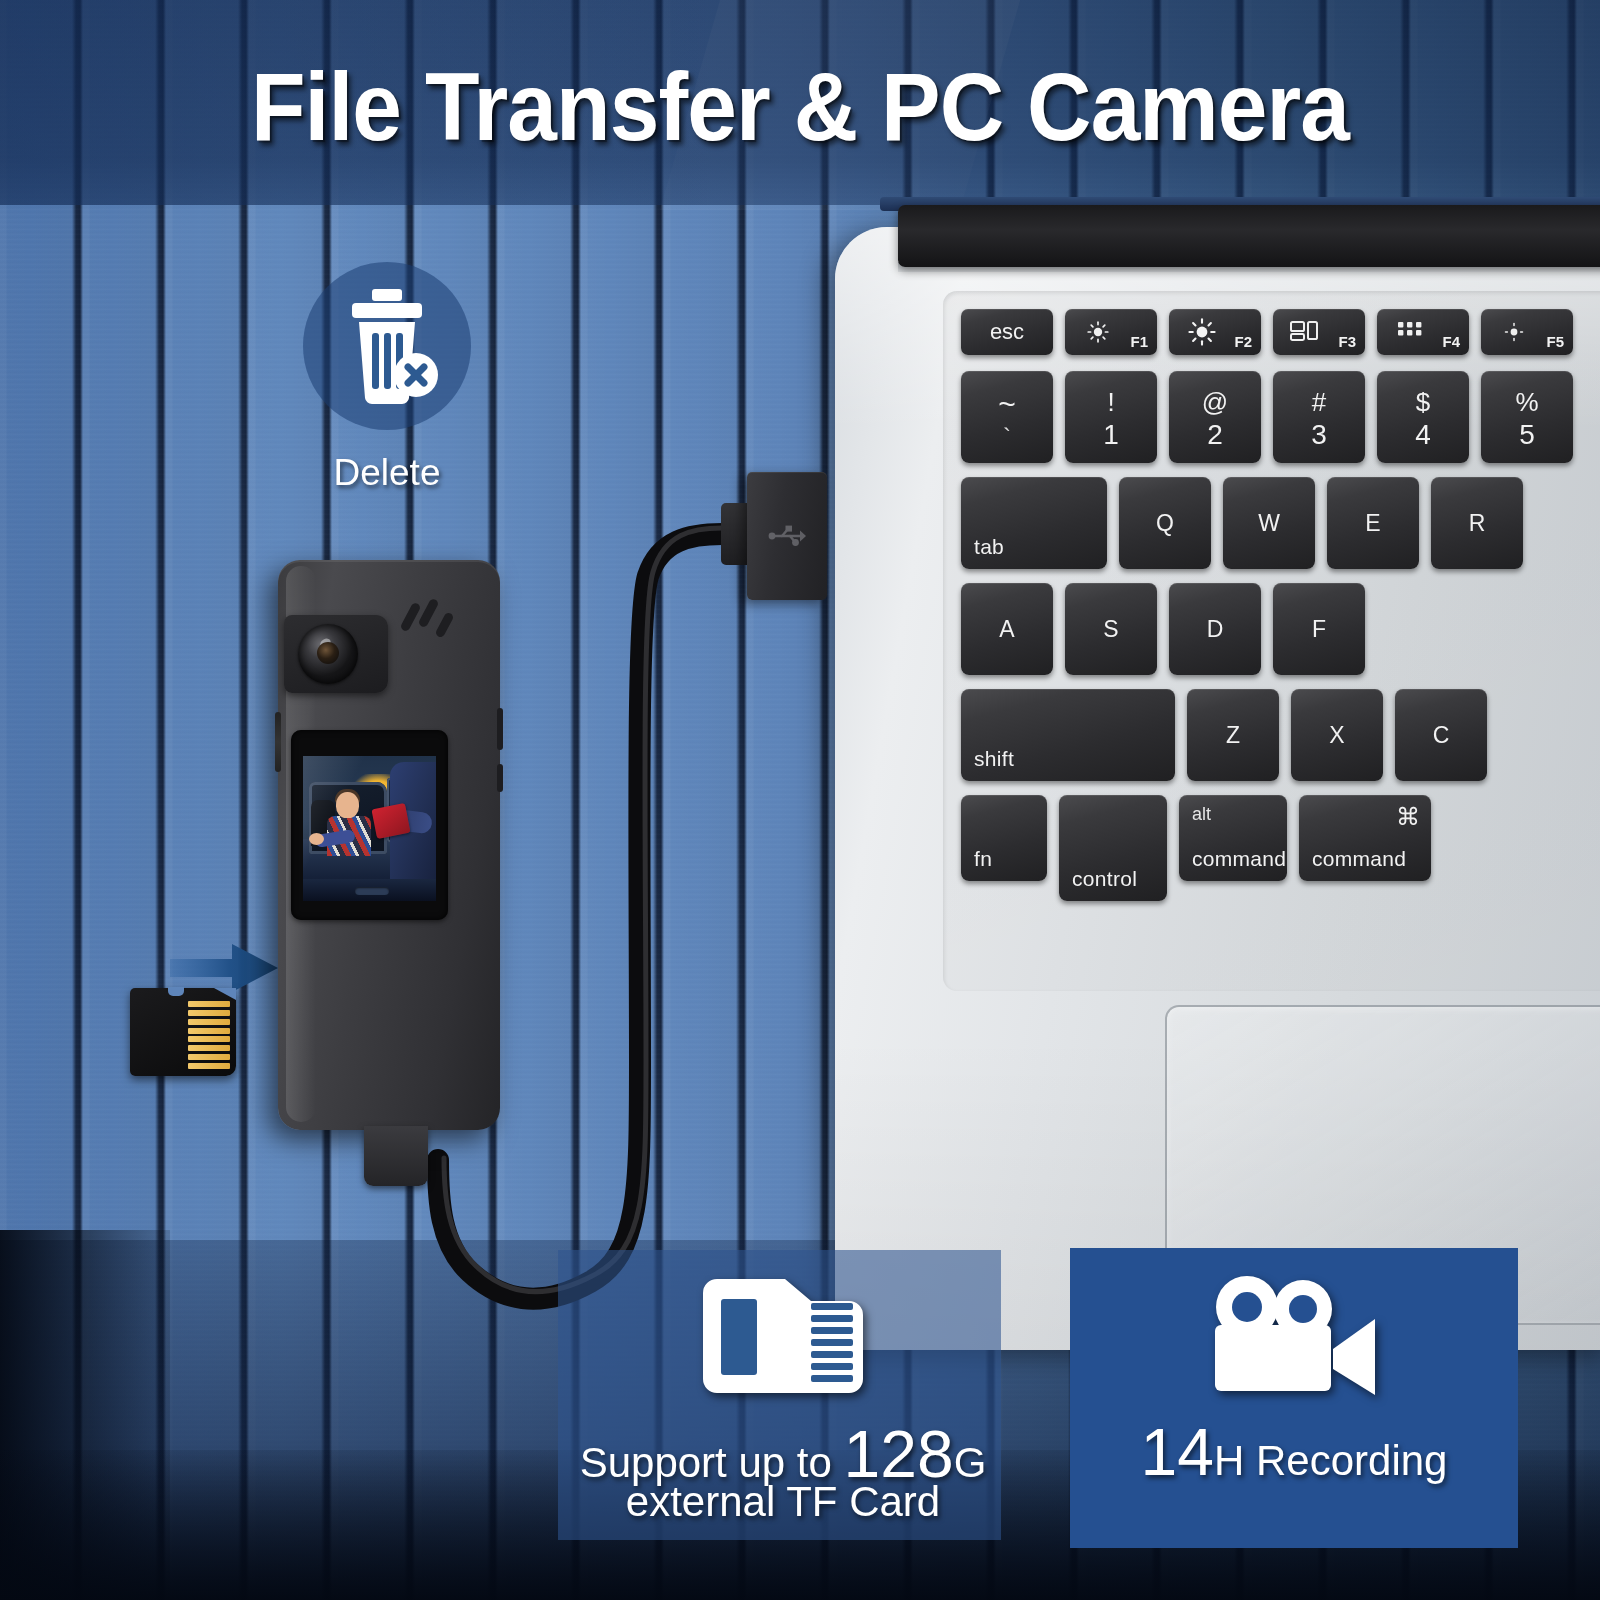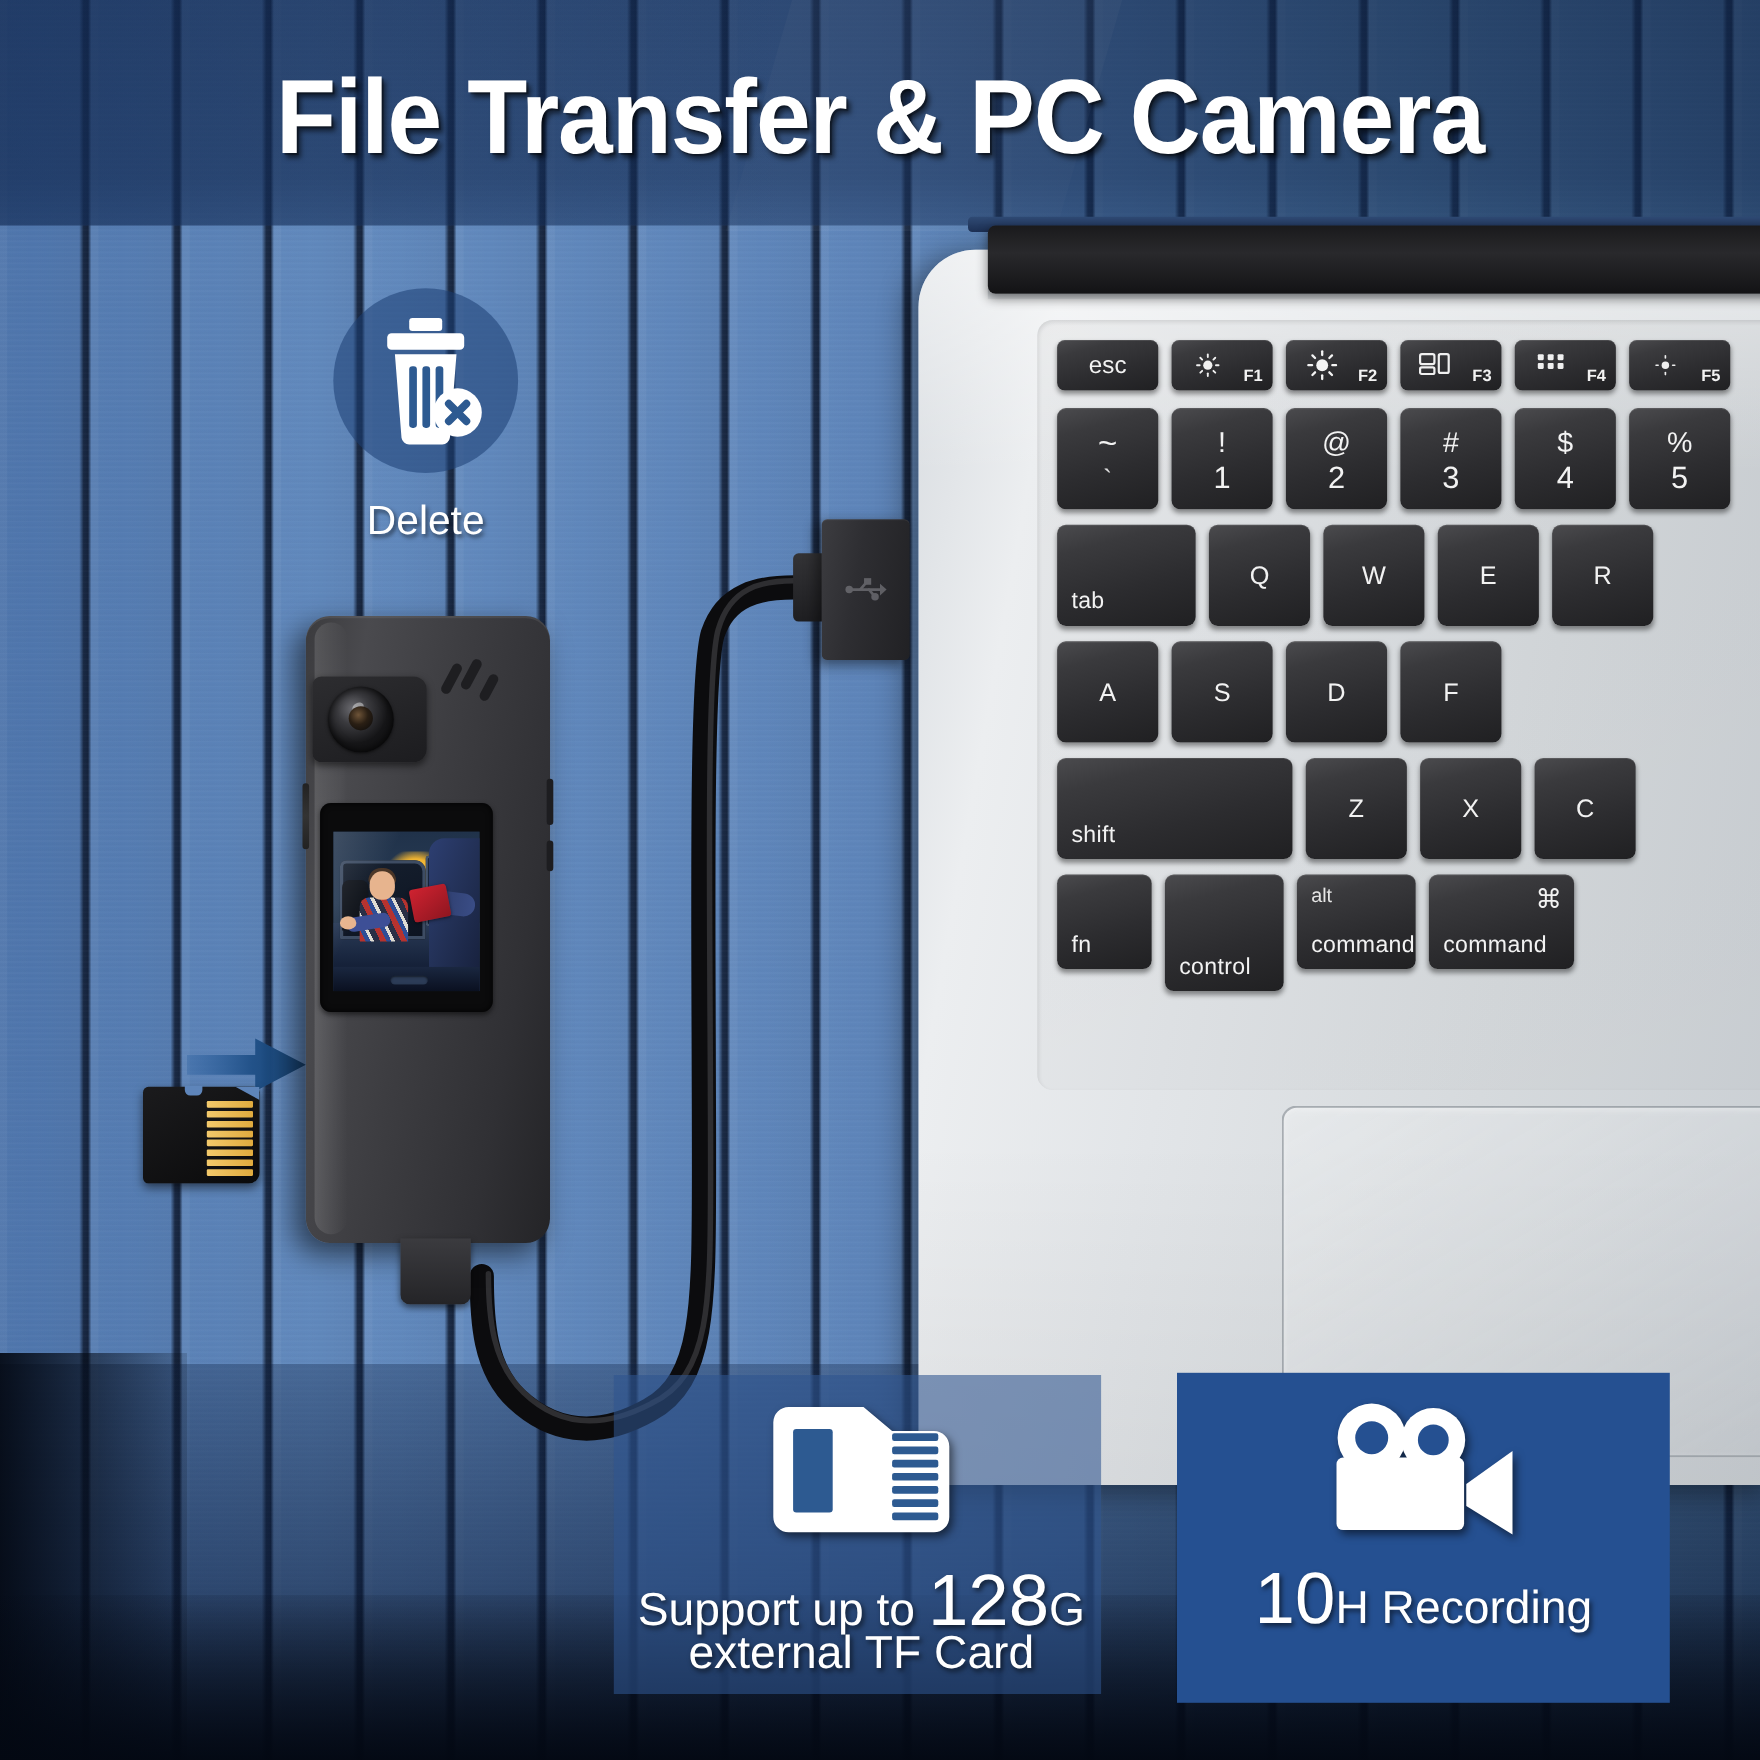--- a/index.html
+++ b/index.html
@@ -393,21 +393,21 @@
           <span class="up">$</span>
           <span class="dn">4</span>
         </div>
         <div class="key sq">
           <span class="up">%</span>
           <span class="dn">5</span>
         </div>
       </div>
 
       <div class="krow" style="left:18px; top:186px;">
-        <div class="key sq" style="width:126px;">
+        <div class="key sq" style="width:146px;">
           <span class="lbl-bl">tab</span>
         </div>
         <div class="key sq">
             <span class="lbl-c">Q</span>
           </div>
         <div class="key sq">
             <span class="lbl-c">W</span>
           </div>
         <div class="key sq">
             <span class="lbl-c">E</span>
@@ -631,17 +631,17 @@
       <svg width="190" height="130" viewBox="0 0 190 130">
         <circle cx="48" cy="34" r="31" fill="#ffffff"></circle>
         <circle cx="48" cy="34" r="15" fill="#255091"></circle>
         <circle cx="104" cy="36" r="29" fill="#ffffff"></circle>
         <circle cx="104" cy="36" r="14" fill="#255091"></circle>
         <rect x="16" y="52" width="116" height="66" rx="6" fill="#ffffff"></rect>
         <path d="M134 76 L176 46 V122 L134 96 Z" fill="#ffffff"></path>
       </svg>
     </div>
     <div class="bot-txt" style="margin-top:14px;">
-      <span class="big">10</span><span class="mid">H</span><span class="mid"> Recording</span>
+      <span class="big">14</span><span class="mid">H</span><span class="mid"> Recording</span>
     </div>
   </div>
 
 </div>
 
 </body></html>

